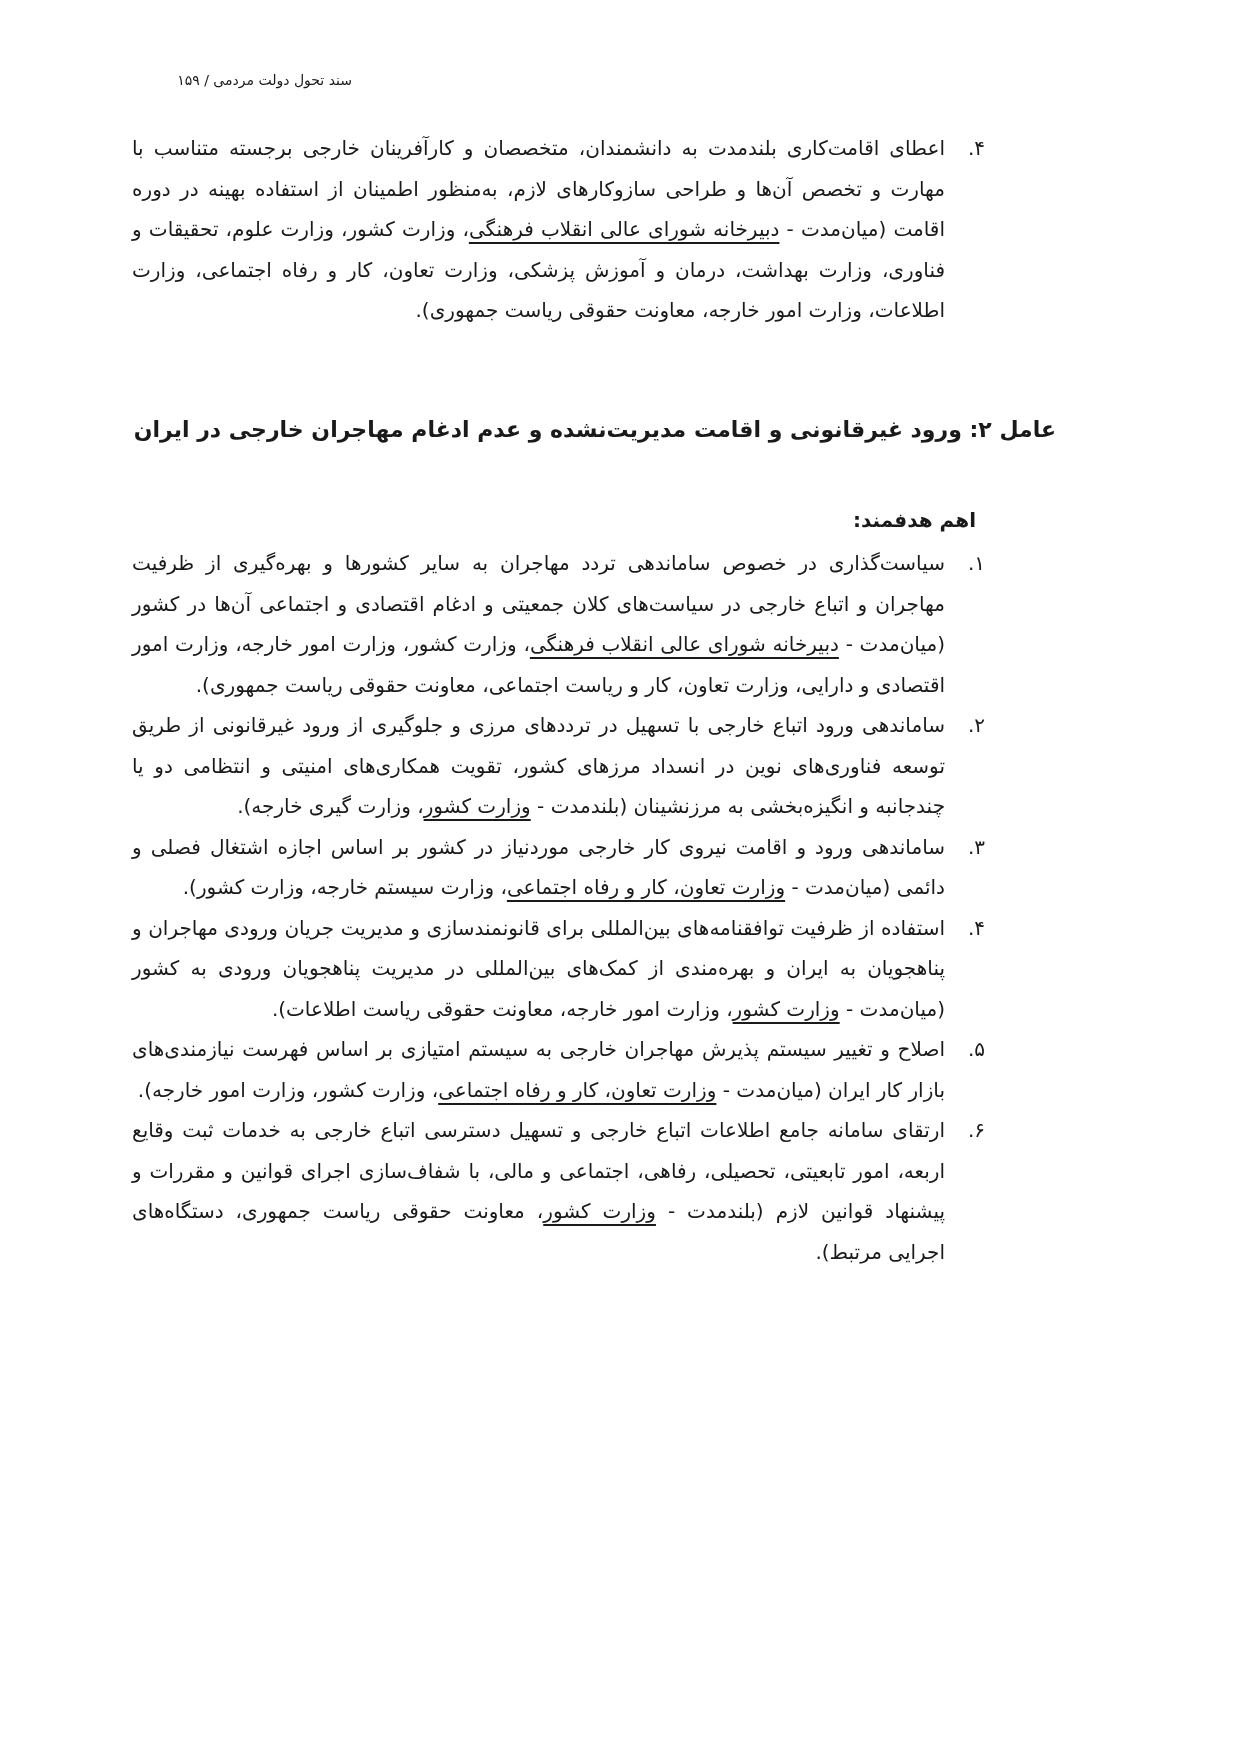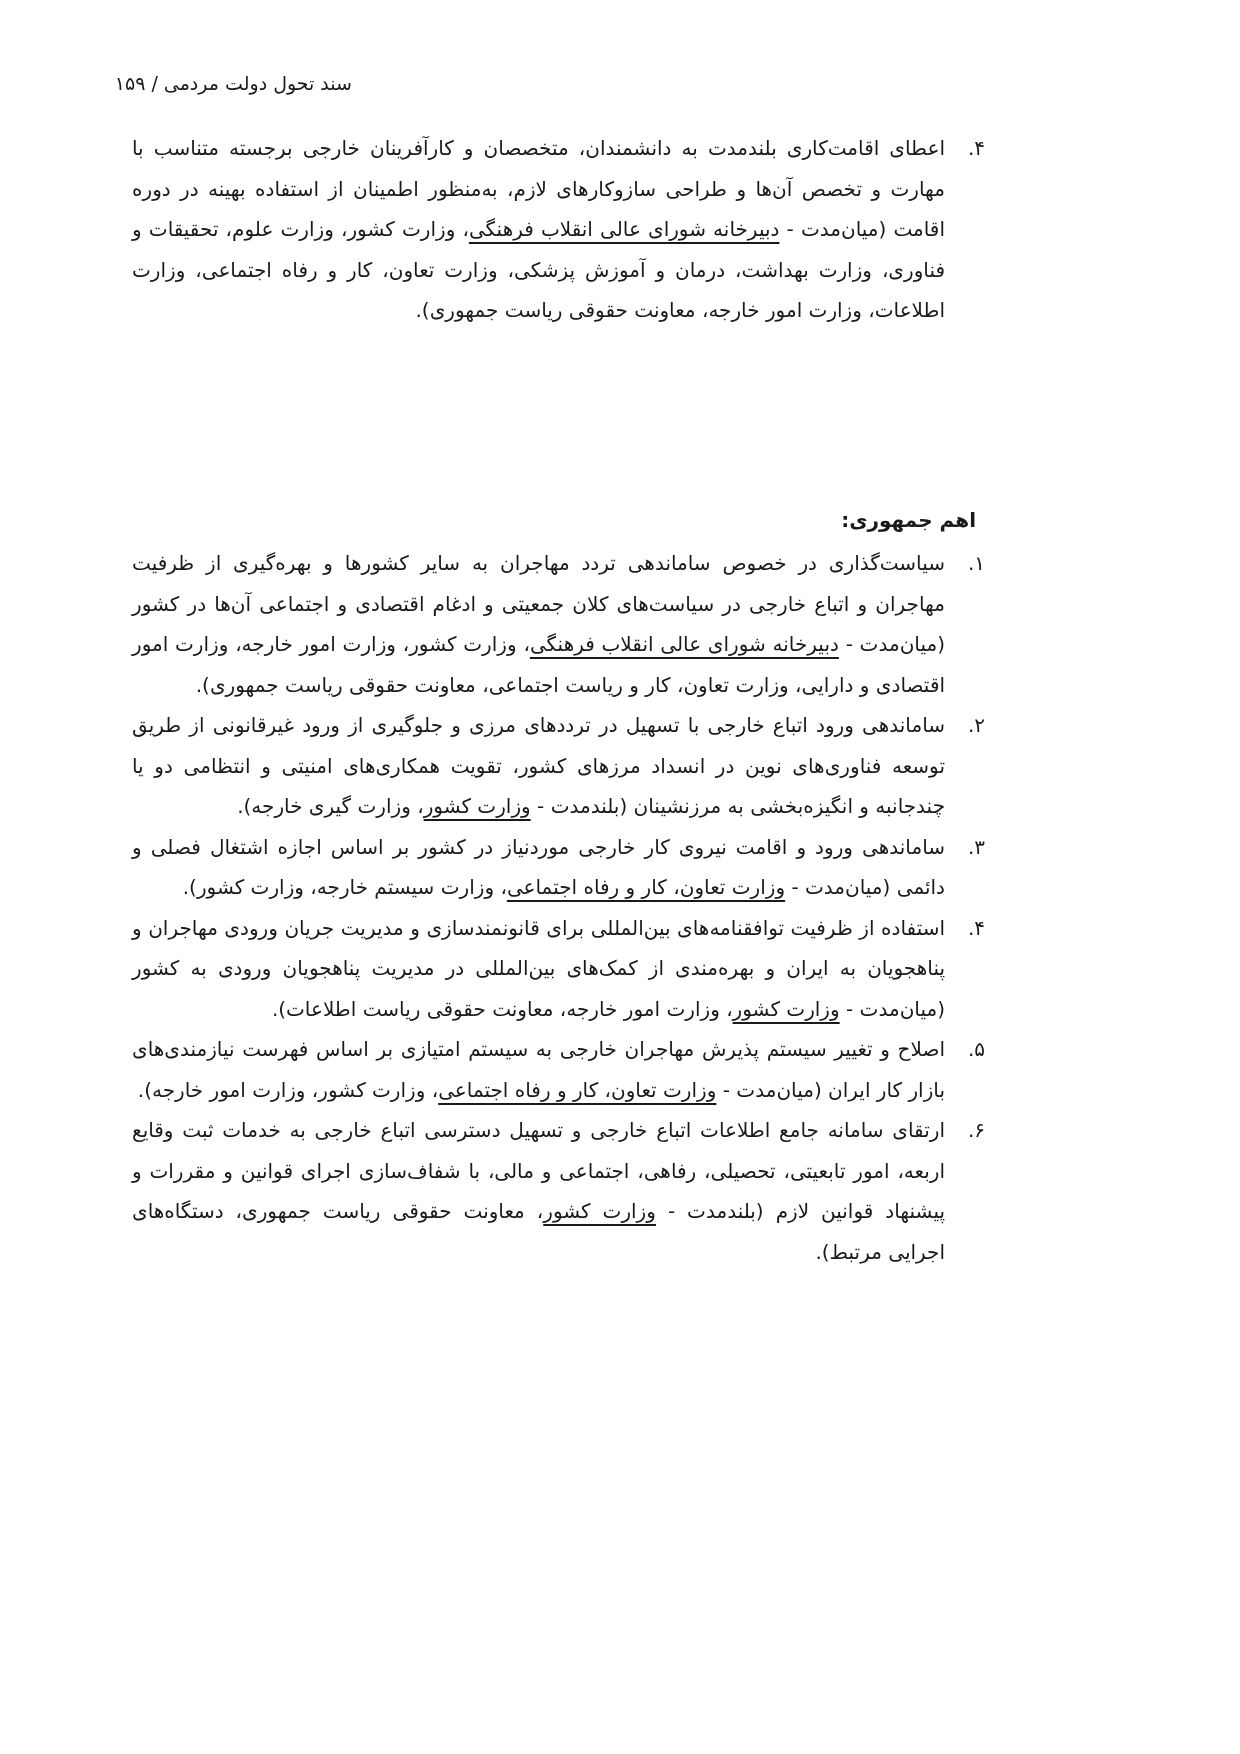--- a/index.html
+++ b/index.html
@@ -1,18 +1,18 @@
 <!DOCTYPE html>
 <html><head>
   <meta charset="utf-8">
   <style>
     html, body { margin: 0; padding: 0; background: #ffffff; }
     body { width: 1240px; height: 1754px; position: relative; overflow: hidden; color: #1a1a1a; }
     .page { position: absolute; left: 0; top: 0; width: 1240px; height: 1754px; direction: rtl; font-family: "DejaVu Sans", sans-serif; }
-    .running-header { position: absolute; top: 72px; right: 888px; font-size: 19px; white-space: nowrap; }
+    .running-header { position: absolute; top: 72px; right: 888px; font-size: 14px; white-space: nowrap; }
     
     .list { position: absolute; right: 255px; left: 132px; margin: 0; padding: 0; list-style: none; }
     .item { position: relative; padding-right: 40px; font-size: 20px; line-height: 40.5px; text-align: justify; text-align-last: right; }
     .item .num { position: absolute; right: 0; top: 0; }
     .u { text-decoration: underline; text-underline-offset: 6px; text-decoration-thickness: 1.5px; }
     .heading { position: absolute; font-weight: bold; font-size: 22px; white-space: nowrap; }
     .h-factor { top: 417px; right: 184px; }
     .h-strategy { top: 463px; right: 232px; }
     .h-actions { top: 508px; right: 264px; font-size: 20px; }
   </style>
@@ -23,21 +23,22 @@
 
   <div class="running-header">سند تحول دولت مردمی / ۱۵۹</div>
 
   <ul class="list" style="top:128px;">
     <li class="item">
       <span class="num">۴.</span>
       <span>اعطای اقامت‌کاری بلندمدت به دانشمندان، متخصصان و کارآفرینان خارجی برجسته متناسب با مهارت و تخصص آن‌ها و طراحی سازوکارهای لازم، به‌منظور اطمینان از استفاده بهینه در دوره اقامت (میان‌مدت - </span><span class="u">دبیرخانه شورای عالی انقلاب فرهنگی</span><span>، وزارت کشور، وزارت علوم، تحقیقات و فناوری، وزارت بهداشت، درمان و آموزش پزشکی، وزارت تعاون، کار و رفاه اجتماعی، وزارت اطلاعات، وزارت امور خارجه، معاونت حقوقی ریاست جمهوری).</span>
     </li>
   </ul>
 
-  <div class="heading h-actions">اهم جمهوری:</div>
+  <div class="heading h-factor">عامل ۲: ورود غیرقانونی و اقامت مدیریت‌نشده و عدم ادغام مهاجران خارجی در ایران</div>
+  <div class="heading h-actions">اهم هدفمند:</div>
 
   <ul class="list" style="top:543px;">
     <li class="item">
       <span class="num">۱.</span>
       <span>سیاست‌گذاری در خصوص ساماندهی تردد مهاجران به سایر کشورها و بهره‌گیری از ظرفیت مهاجران و اتباع خارجی در سیاست‌های کلان جمعیتی و ادغام اقتصادی و اجتماعی آن‌ها در کشور (میان‌مدت - </span><span class="u">دبیرخانه شورای عالی انقلاب فرهنگی</span><span>، وزارت کشور، وزارت امور خارجه، وزارت امور اقتصادی و دارایی، وزارت تعاون، کار و ریاست اجتماعی، معاونت حقوقی ریاست جمهوری).</span>
     </li>
     <li class="item">
       <span class="num">۲.</span>
       <span>ساماندهی ورود اتباع خارجی با تسهیل در ترددهای مرزی و جلوگیری از ورود غیرقانونی از طریق توسعه فناوری‌های نوین در انسداد مرزهای کشور، تقویت همکاری‌های امنیتی و انتظامی دو یا چندجانبه و انگیزه‌بخشی به مرزنشینان (بلندمدت - </span><span class="u">وزارت کشور</span><span>، وزارت گیری خارجه).</span>
     </li>

